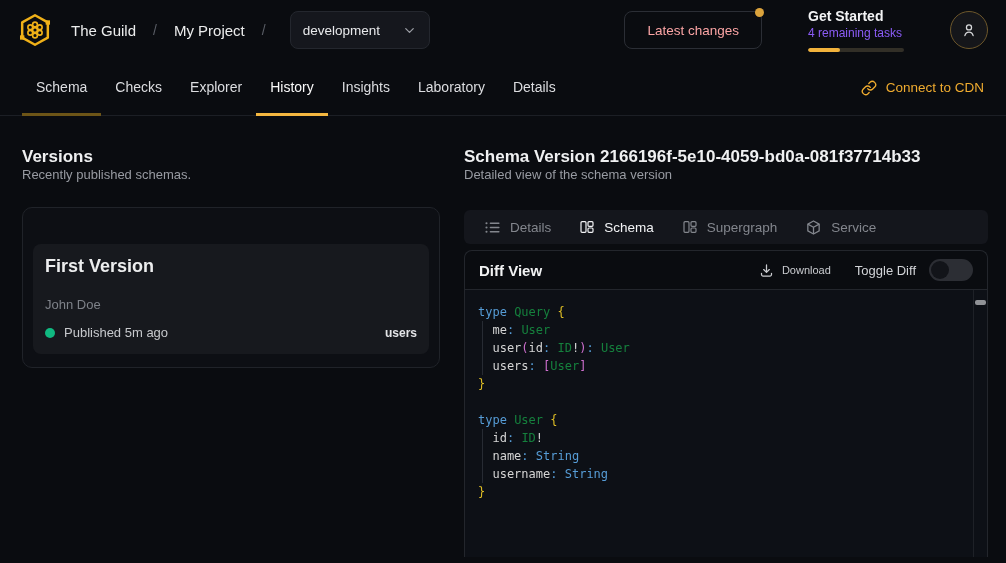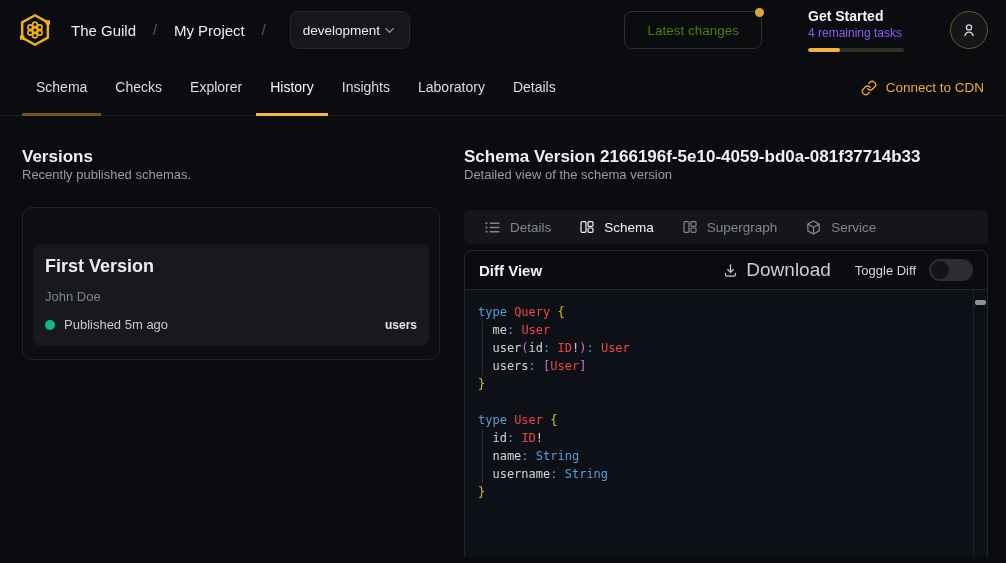--- a/index.html
+++ b/index.html
@@ -12,30 +12,30 @@
   }
   svg { display:block; }
 
   
   .header { height:60px; display:flex; align-items:center; padding:0 16px; }
   .header-left { display:flex; align-items:center; gap:17px; }
   .logo { width:38px; height:38px; cursor:pointer; }
   .crumb { font-size:15px; color:#eceded; cursor:pointer; }
   .crumb-sep { font-size:14px; color:#5a5e66; }
   .env-select {
-    width:120px; height:38px; margin-left:7px;
+    width:140px; height:38px; margin-left:7px;
     background:#15171d; border:1px solid #24272e; border-radius:8px;
     display:flex; align-items:center; justify-content:space-between;
     padding:0 12px; font-size:13.5px; color:#e8e9eb; cursor:pointer;
   }
   .header-right { margin-left:auto; display:flex; align-items:center; gap:46px; }
   .latest-btn {
     position:relative; height:38px; padding:0 22px;
     background:transparent; border:1px solid #2b2e35; border-radius:8px;
-    display:flex; align-items:center; font-size:13.5px; color:#4d7c0f; cursor:pointer;
+    display:flex; align-items:center; font-size:13.5px; color:#fca5a5; cursor:pointer;
   }
   .notif-dot {
     position:absolute; top:-4px; right:-3px; width:9px; height:9px;
     border-radius:50%; background:#dba33c;
   }
   .get-started { width:96px; }
   .gs-title { font-size:14px; font-weight:700; color:#f3f4f5; }
   .gs-sub { font-size:12px; color:#8b5cf6; margin-top:2px; }
   .gs-bar { margin-top:8px; height:4px; border-radius:2px; background:#322f27; overflow:hidden; }
   .gs-fill { height:100%; background:#f2b33c; border-radius:2px; }
@@ -66,56 +66,56 @@
   .section-title { font-size:17px; font-weight:700; margin:0; color:#eff0f1; }
   .section-sub { font-size:13px; color:#989ba2; }
 
   
   .versions-card {
     margin-top:25px; background:#0d0f14;
     border:1px solid #202329; border-radius:10px; padding:36px 10px 13px;
   }
   .version-item { background:#17191e; border-radius:8px; padding:12px 12px 14px; cursor:pointer; }
   .vi-title { font-size:18px; font-weight:700; color:#ecedee; }
-  .vi-author { font-size:13px; color:#7e8289; margin-top:12px; }
+  .vi-author { font-size:13px; color:#7e8289; margin-top:20px; }
   .vi-row { display:flex; align-items:center; margin-top:13px; }
   .green-dot { width:10px; height:10px; border-radius:50%; background:#10b981; margin-right:9px; flex:none; }
   .vi-status { font-size:13px; color:#c7c9cd; }
   .vi-service { margin-left:auto; font-size:12px; font-weight:700; color:#e3e4e7; }
 
   
   .detail-tabs {
     margin-top:28px; height:34px; background:#14161c; border-radius:6px;
     display:flex; align-items:center; padding:0 6px;
   }
   .dtab { display:flex; align-items:center; gap:9px; padding:0 14px; font-size:13.5px; color:#83868d; cursor:pointer; height:100%; }
   .dtab.active { color:#f2f3f5; }
   .dtab svg { flex:none; }
 
   
   .diff-panel { margin-top:6px; border:1px solid #23262c; border-bottom:none; border-radius:8px 8px 0 0; overflow:hidden; }
   .diff-header { height:38px; display:flex; align-items:center; padding:0 14px; }
   .diff-title { font-size:15px; font-weight:700; color:#f1f2f3; }
   .diff-actions { margin-left:auto; display:flex; align-items:center; gap:24px; }
-  .download-btn { display:flex; align-items:center; gap:8px; font-size:19px; color:#caccd0; cursor:pointer; }
+  .download-btn { display:flex; align-items:center; gap:8px; font-size:11px; color:#caccd0; cursor:pointer; }
   .toggle-group { display:flex; align-items:center; gap:13px; }
   .toggle-label { font-size:13px; color:#d2d4d8; }
   .switch { width:44px; height:22px; border-radius:11px; background:#2c2e34; position:relative; cursor:pointer; }
   .switch .knob { position:absolute; left:2px; top:2px; width:18px; height:18px; border-radius:50%; background:#121419; }
 
   
   .code-area {
     position:relative; border-top:1px solid #23262c; background:#0d1016;
     padding:13px 20px 10px 13px; min-height:268px;
     font-family:"DejaVu Sans Mono", monospace; font-size:12px; line-height:18px;
   }
   .line { white-space:pre; position:relative; min-height:18px; }
   .guide { position:absolute; left:4px; top:0; height:18px; width:1px; background:#272b33; }
   .tk-kw { color:#569cd6; }
-  .tk-ty { color:#ef4444; }
+  .tk-ty { color:#15803d; }
   .tk-sc { color:#569cd6; }
   .tk-pl { color:#d4d4d4; }
   .tk-pu { color:#569cd6; }
   .tk-b1 { color:#dfbe25; }
   .tk-b2 { color:#cf6fcf; }
   .code-scrollbar { position:absolute; top:0; right:0; bottom:0; width:14px; border-left:1px solid #1e2127; cursor:pointer; }
   .code-thumb { position:absolute; top:10px; left:1px; width:11px; height:5px; border-radius:2px; background:#909296; }
 </style>
 </head>
 <body>

